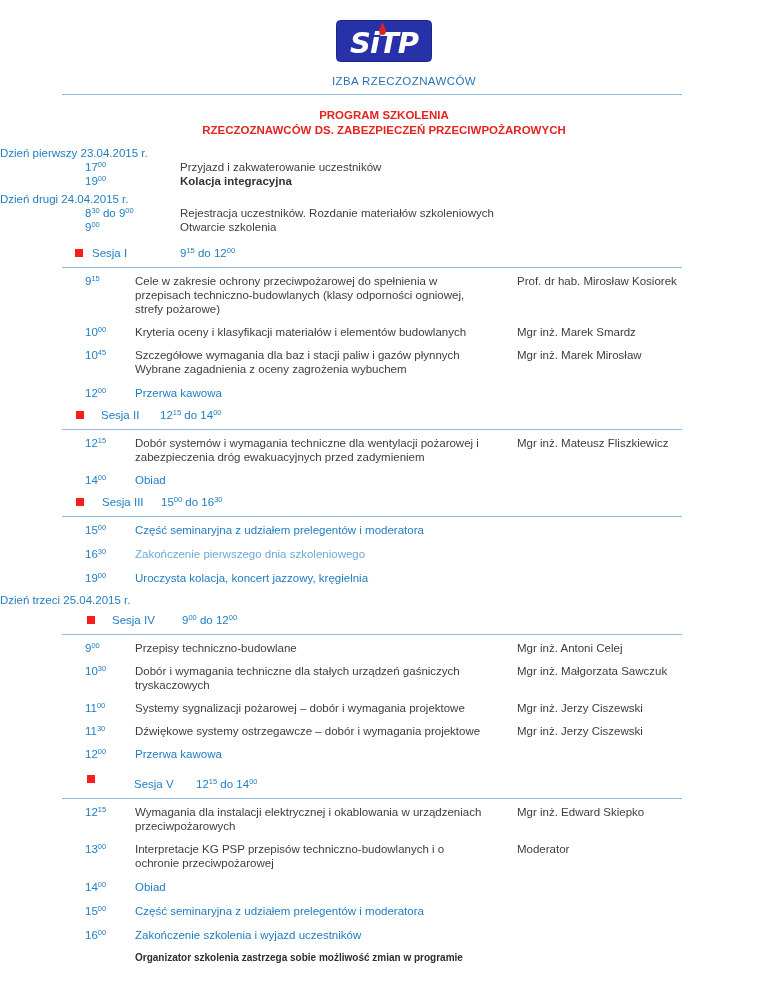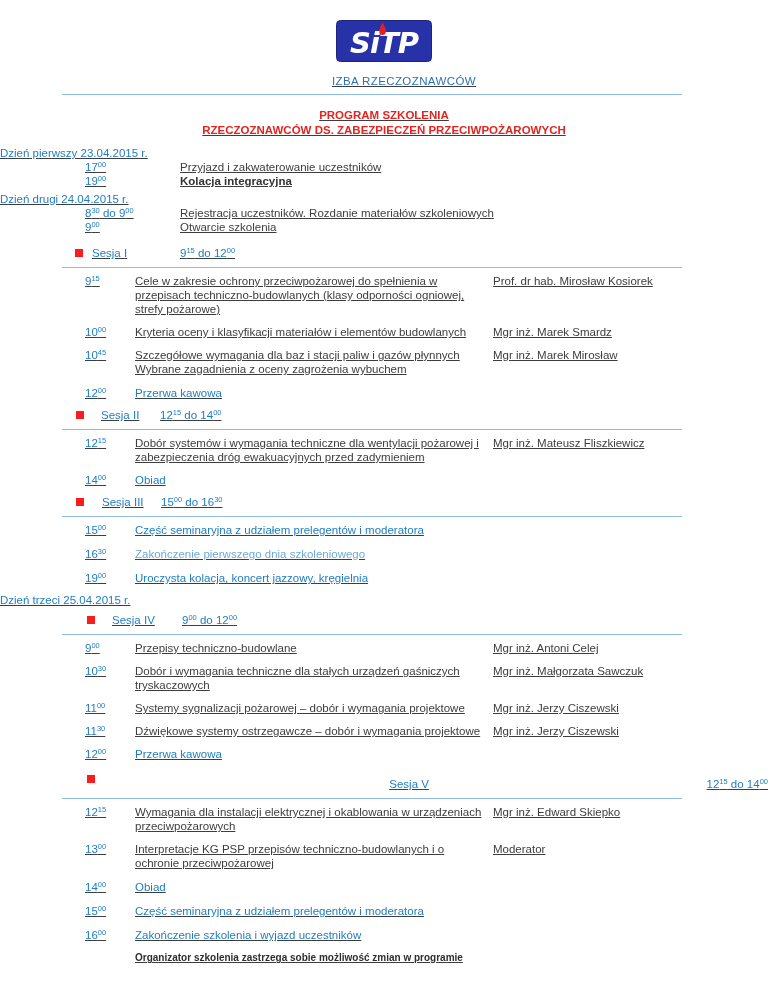--- a/index.html
+++ b/index.html
@@ -1,17 +1,17 @@
 <!DOCTYPE html>
 <html><head>
 <meta charset="utf-8">
 <style>
   html,body { margin:0; padding:0; background:#fff; }
   body { font-family:"Liberation Sans", sans-serif; font-size:11.5px; color:#3d3d3d; }
-  .page { width:768px; height:994px; background:#ffffff; overflow:hidden; margin:0 auto;text-decoration:underline; }
+  .page { width:768px; height:994px; background:#ffffff; overflow:hidden; margin:0 auto; }
 
   
   .logo-wrap { padding-top:20px; text-align:center; }
   .org-label { margin-top:11px; text-align:center; color:#2a72b5; font-size:11.5px; letter-spacing:0.4px;padding-left:40px; }
   .rule { height:1px; background:#8fbbe0; border:0; margin:0; margin-left:62px; width:620px; }
   .rule-top { margin-top:7px; }
 
   
   .doc-title { margin-top:13px; text-align:center; color:#e32420; font-weight:bold; line-height:15px; }
 
@@ -37,31 +37,31 @@
   .s1 .slabel { margin-left:9px; width:88px; }
   .s2 { margin-top:6px; }
   .s2 .bullet { margin-left:76px; }
   .s2 .slabel { margin-left:17px; width:59px; }
   .s3 { margin-top:6px; }
   .s3 .bullet { margin-left:76px; }
   .s3 .slabel { margin-left:18px; width:59px; }
   .s4 { margin-top:6px; }
   .s4 .bullet { margin-left:87px; }
   .s4 .slabel { margin-left:17px; width:70px; }
-  .s5 { margin-top:16px;justify-content:space-between; }
+  .s5 { margin-top:16px; }
   .s5 .bullet { margin-left:87px; position:relative; top:-5px; }
   .s5 .slabel { margin-left:39px; width:62px; }
 
   .rule-mid { margin-top:7px; margin-bottom:6px; }
 
   
   .crow { display:flex; margin-left:85px; line-height:14px; margin-bottom:9px; align-items:flex-start; }
   .crow .time { width:50px; flex-shrink:0; }
   .crow .desc { width:358px; flex-shrink:0; white-space:pre-line; color:#3d3d3d; }
-  .crow .who { margin-left:0; color:#3d3d3d; }
+  .crow .who { margin-left:24px; color:#3d3d3d; }
   .crow.blue .desc { color:#1f7dc2; }
   .crow.lightblue .desc { color:#6fa9d8; }
   .crow.gap { margin-bottom:10px; }
   .crow.last { margin-bottom:8px; }
 
   
   .footer-note { margin-left:135px; margin-top:4px; font-size:10px; font-weight:bold; color:#2e2e2e; line-height:13px; }
 </style>
 </head>
 <body>

